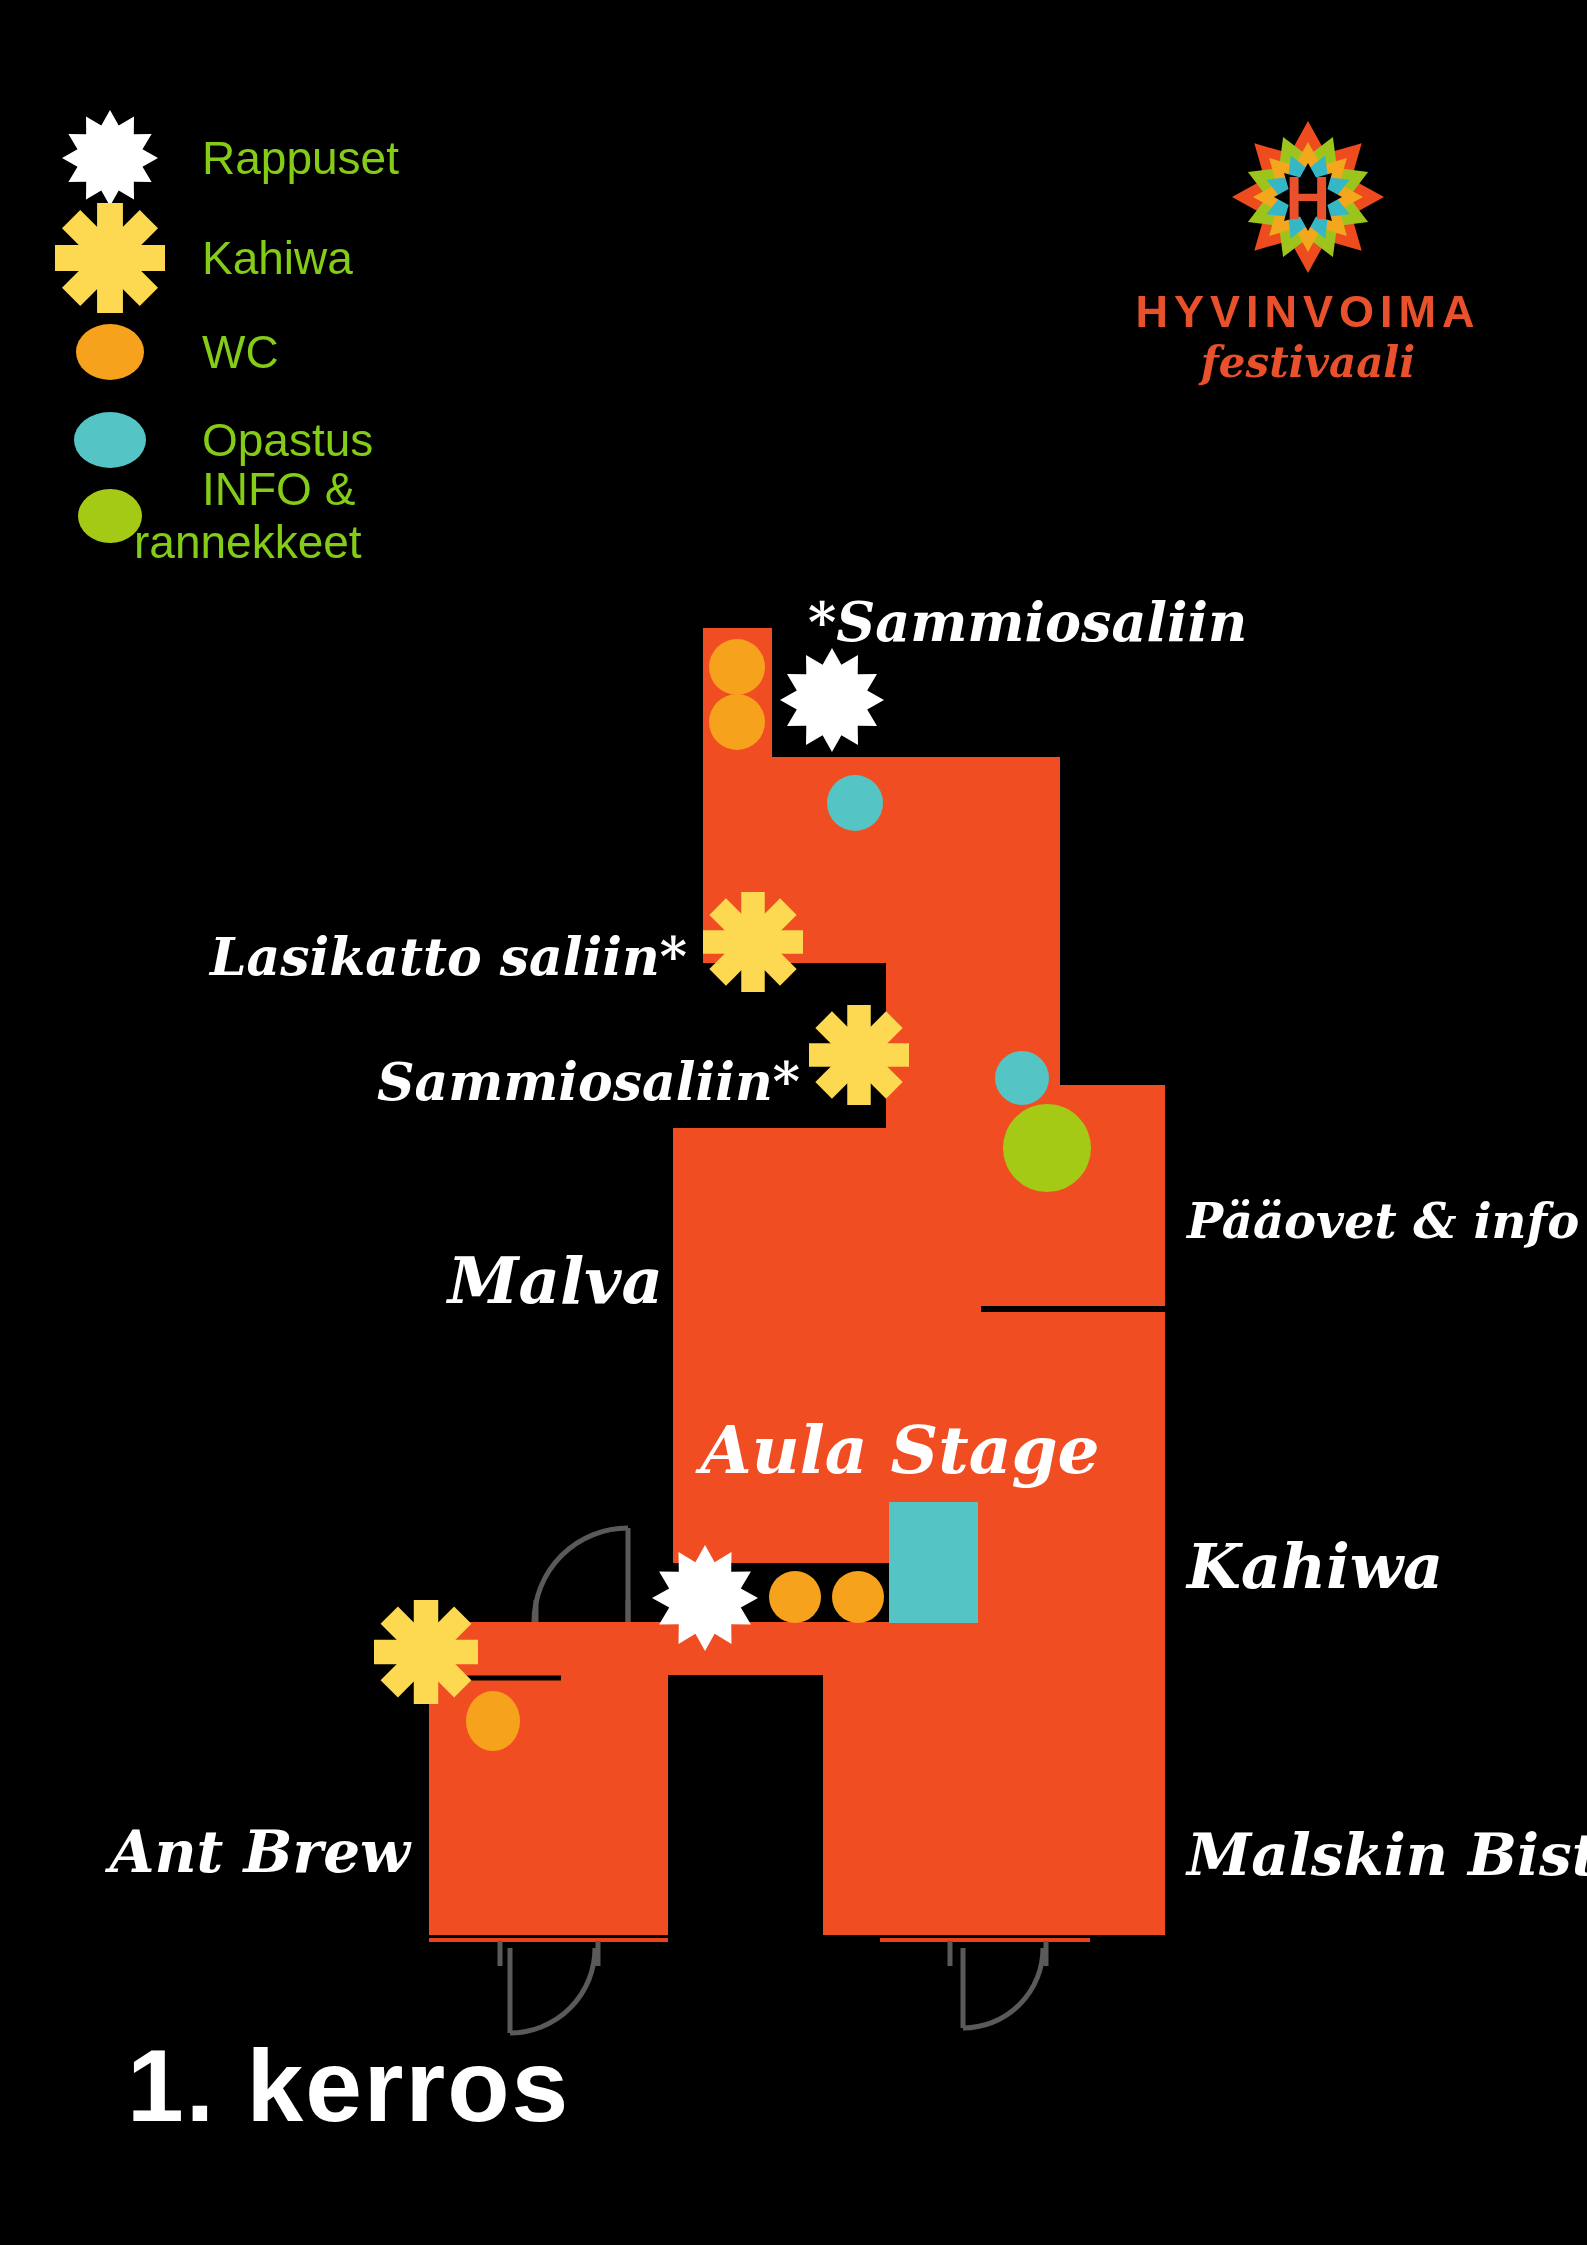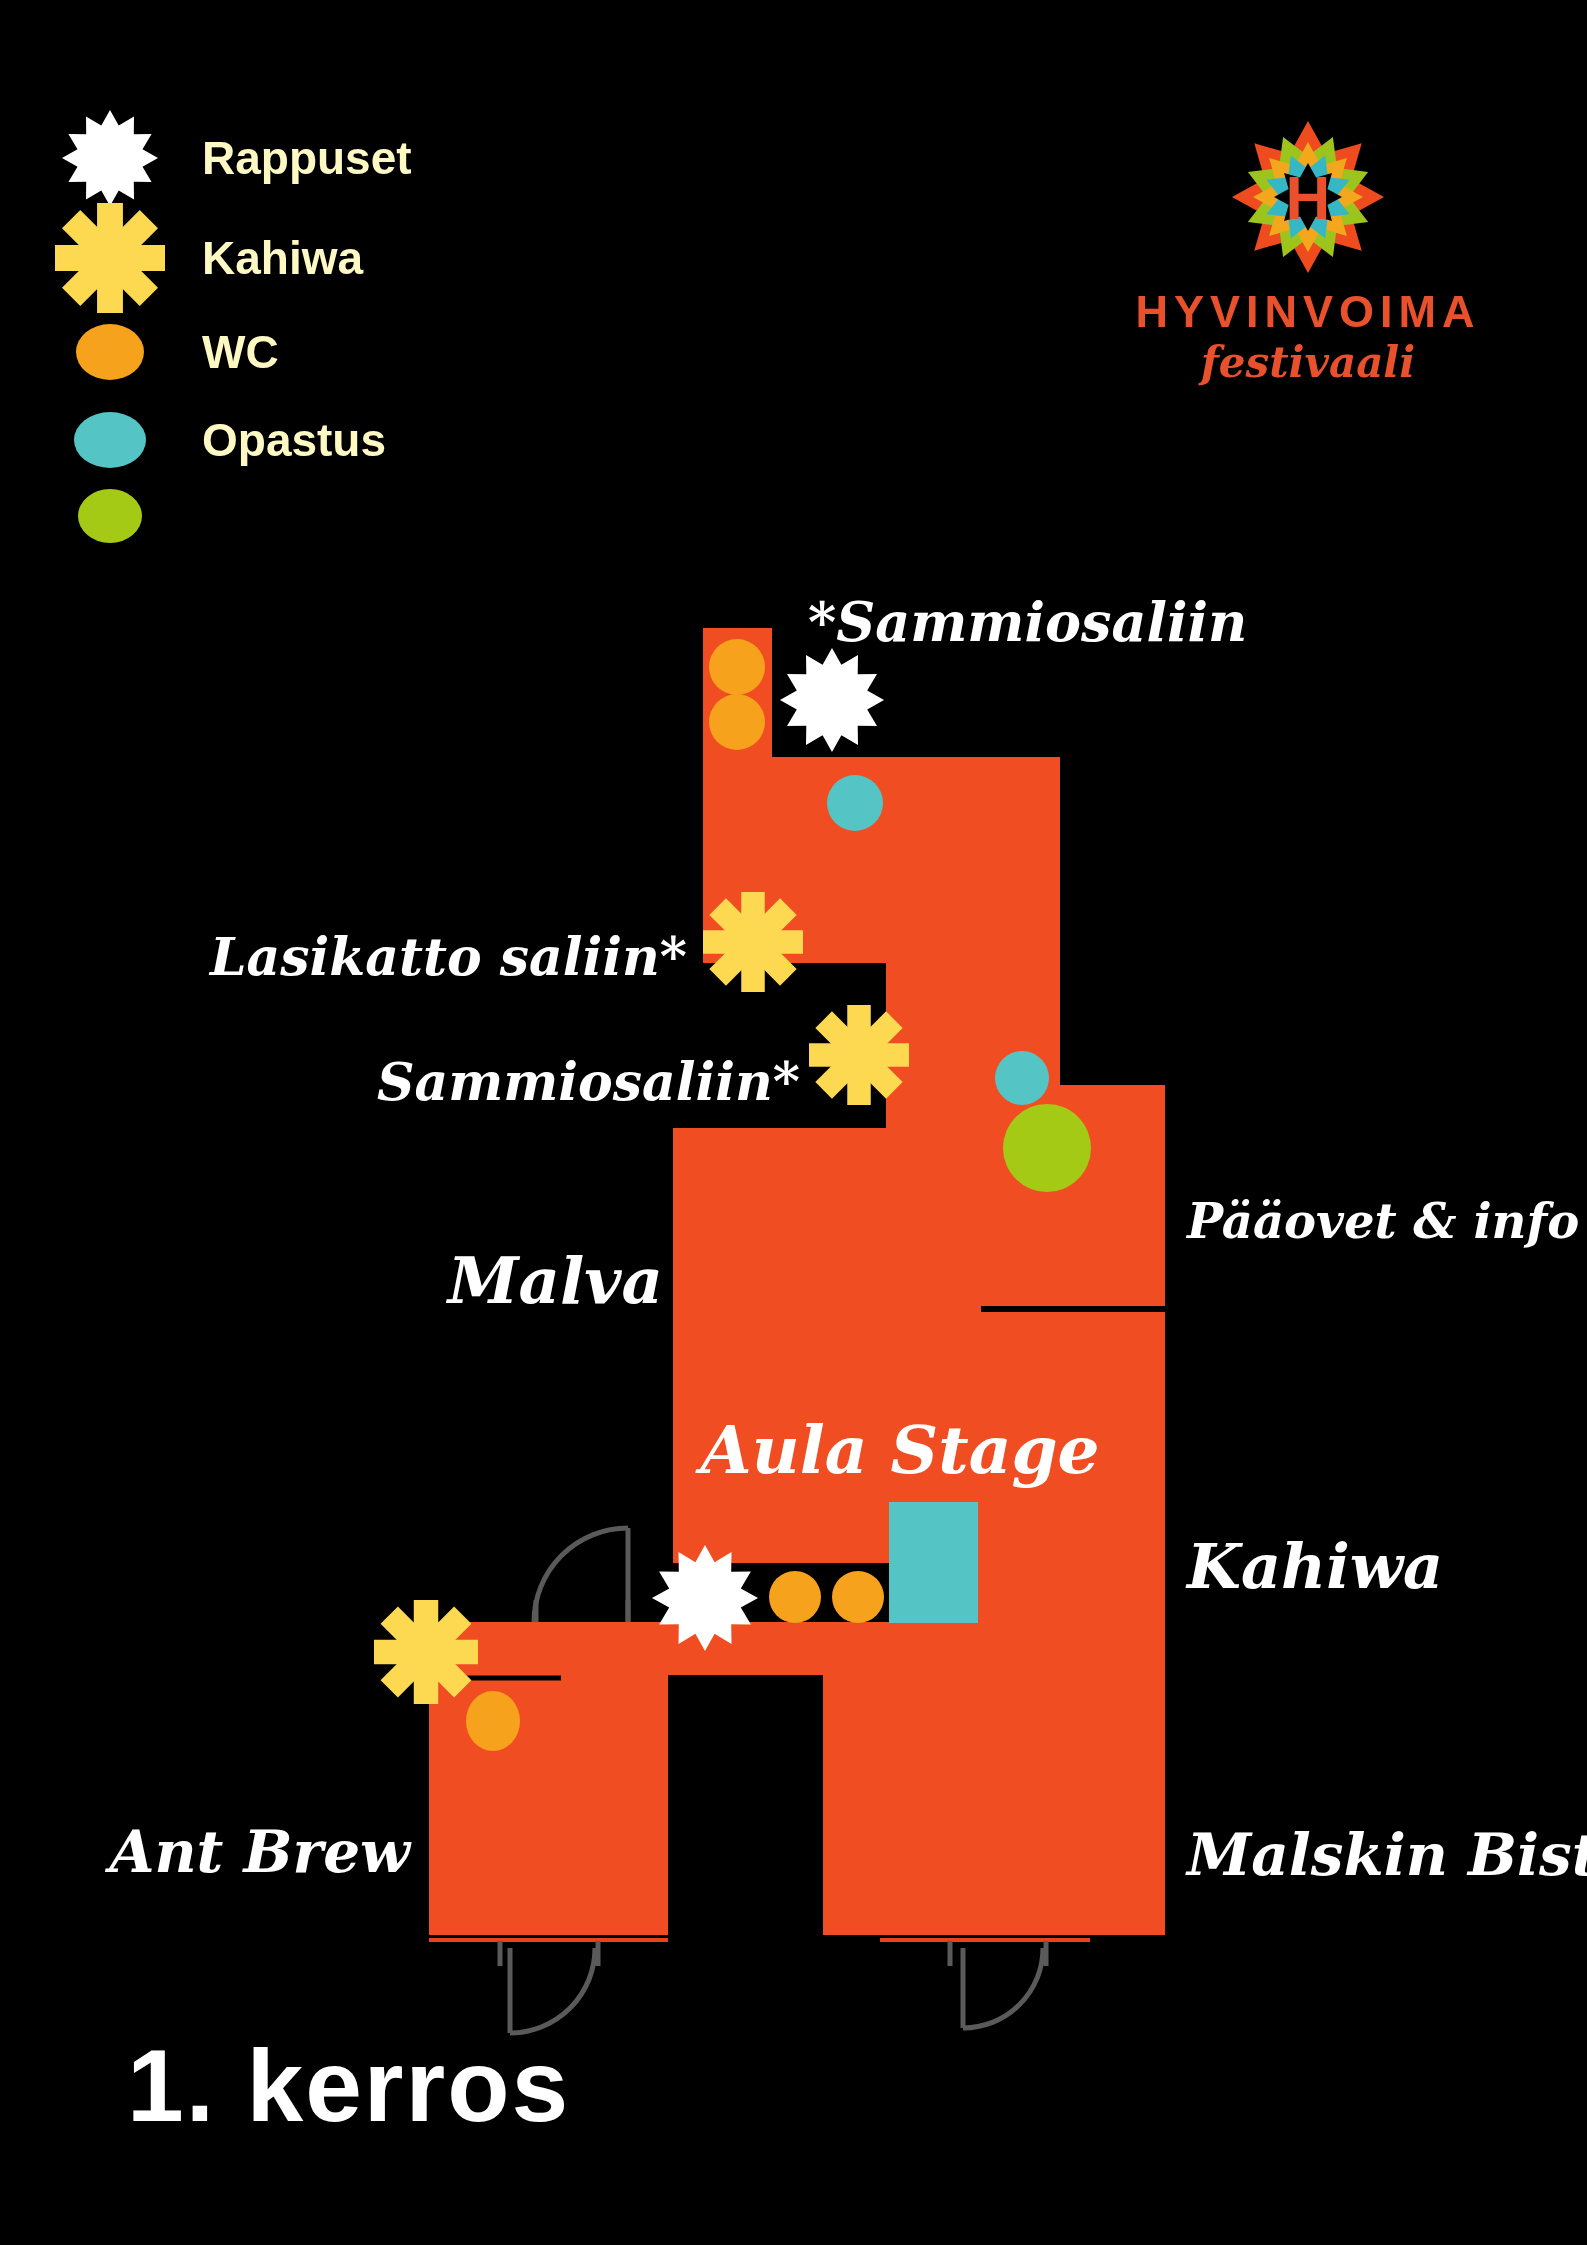--- a/index.html
+++ b/index.html
@@ -1,21 +1,21 @@
 <!DOCTYPE html>
 <html><head>
 <meta charset="utf-8">
 <style>
   html,body{margin:0;padding:0;background:#000;}
   #page{position:relative;width:1587px;height:2245px;background:#000;overflow:hidden;
         font-family:"Liberation Sans",sans-serif;}
   
   .legend-row{position:absolute;left:50px;display:flex;align-items:center;height:120px;}
   .legend-row .icon-box{width:120px;height:120px;flex:0 0 120px;}
-  .legend-label{margin-left:32px;color:#fef9c3;font-weight:bold;font-size:46px;line-height:1.15;
+  .legend-label{margin-left:32px;color:#84cc16;font-weight:normal;font-size:46px;line-height:1.15;
                 white-space:nowrap;}
   .legend-label .line2{display:block;margin-left:-68px;}
   
   #logo-flower{position:absolute;left:1218px;top:107px;width:180px;height:180px;}
   #logo-brand{position:absolute;left:1108px;top:286px;width:400px;text-align:center;
               color:#E8512B;font-weight:bold;font-size:45px;letter-spacing:6px;white-space:nowrap;}
   #logo-sub{position:absolute;left:1108px;top:326px;width:400px;text-align:center;color:#E8512B;
             font-family:"DejaVu Serif",serif;font-style:italic;font-weight:bold;font-size:42px;margin-top:12px;}
   
   #map-svg{position:absolute;left:0;top:0;}
@@ -54,20 +54,21 @@
   <div class="legend-row" style="top:292px">
     <div class="icon-box"><svg viewBox="-60 -60 120 120" width="120" height="120">
           <ellipse cx="0" cy="0" rx="34" ry="28" fill="#F6A21C"></ellipse>
         </svg></div>
     <span class="legend-label">WC</span>
   </div>
   <div class="legend-row" style="top:456px">
     <div class="icon-box"><svg viewBox="-60 -60 120 120" width="120" height="120">
           <ellipse cx="0" cy="0" rx="32" ry="27" fill="#A5CA15"></ellipse>
         </svg></div>
+    <span class="legend-label"><span>INFO &amp;</span><span class="line2">rannekkeet</span></span>
   </div>
 
   <svg id="logo-flower" viewBox="-90 -90 180 180">
       <polygon points="0.0,-76.0 18.0,-43.4 53.7,-53.7 43.4,-18.0 76.0,0.0 43.4,18.0 53.7,53.7 18.0,43.4 0.0,76.0 -18.0,43.4 -53.7,53.7 -43.4,18.0 -76.0,0.0 -43.4,-18.0 -53.7,-53.7 -18.0,-43.4" fill="#EE4C1E"></polygon>
       <polygon points="24.9,-60.1 29.0,-29.0 60.1,-24.9 41.0,0.0 60.1,24.9 29.0,29.0 24.9,60.1 0.0,41.0 -24.9,60.1 -29.0,29.0 -60.1,24.9 -41.0,0.0 -60.1,-24.9 -29.0,-29.0 -24.9,-60.1 -0.0,-41.0" fill="#9DC41C"></polygon>
       <polygon points="0.0,-55.0 13.0,-31.4 38.9,-38.9 31.4,-13.0 55.0,0.0 31.4,13.0 38.9,38.9 13.0,31.4 0.0,55.0 -13.0,31.4 -38.9,38.9 -31.4,13.0 -55.0,0.0 -31.4,-13.0 -38.9,-38.9 -13.0,-31.4" fill="#F2A71D"></polygon>
       <polygon points="17.2,-41.6 19.8,-19.8 41.6,-17.2 28.0,0.0 41.6,17.2 19.8,19.8 17.2,41.6 0.0,28.0 -17.2,41.6 -19.8,19.8 -41.6,17.2 -28.0,0.0 -41.6,-17.2 -19.8,-19.8 -17.2,-41.6 -0.0,-28.0" fill="#35B7C6"></polygon>
       <polygon points="0.0,-34.0 8.0,-19.4 24.0,-24.0 19.4,-8.0 34.0,0.0 19.4,8.0 24.0,24.0 8.0,19.4 0.0,34.0 -8.0,19.4 -24.0,24.0 -19.4,8.0 -34.0,0.0 -19.4,-8.0 -24.0,-24.0 -8.0,-19.4" fill="#000000"></polygon>
       <text x="0" y="22" text-anchor="middle" fill="#E8512B" font-family="Liberation Sans, sans-serif" font-weight="bold" font-size="62">H</text>
     </svg>

